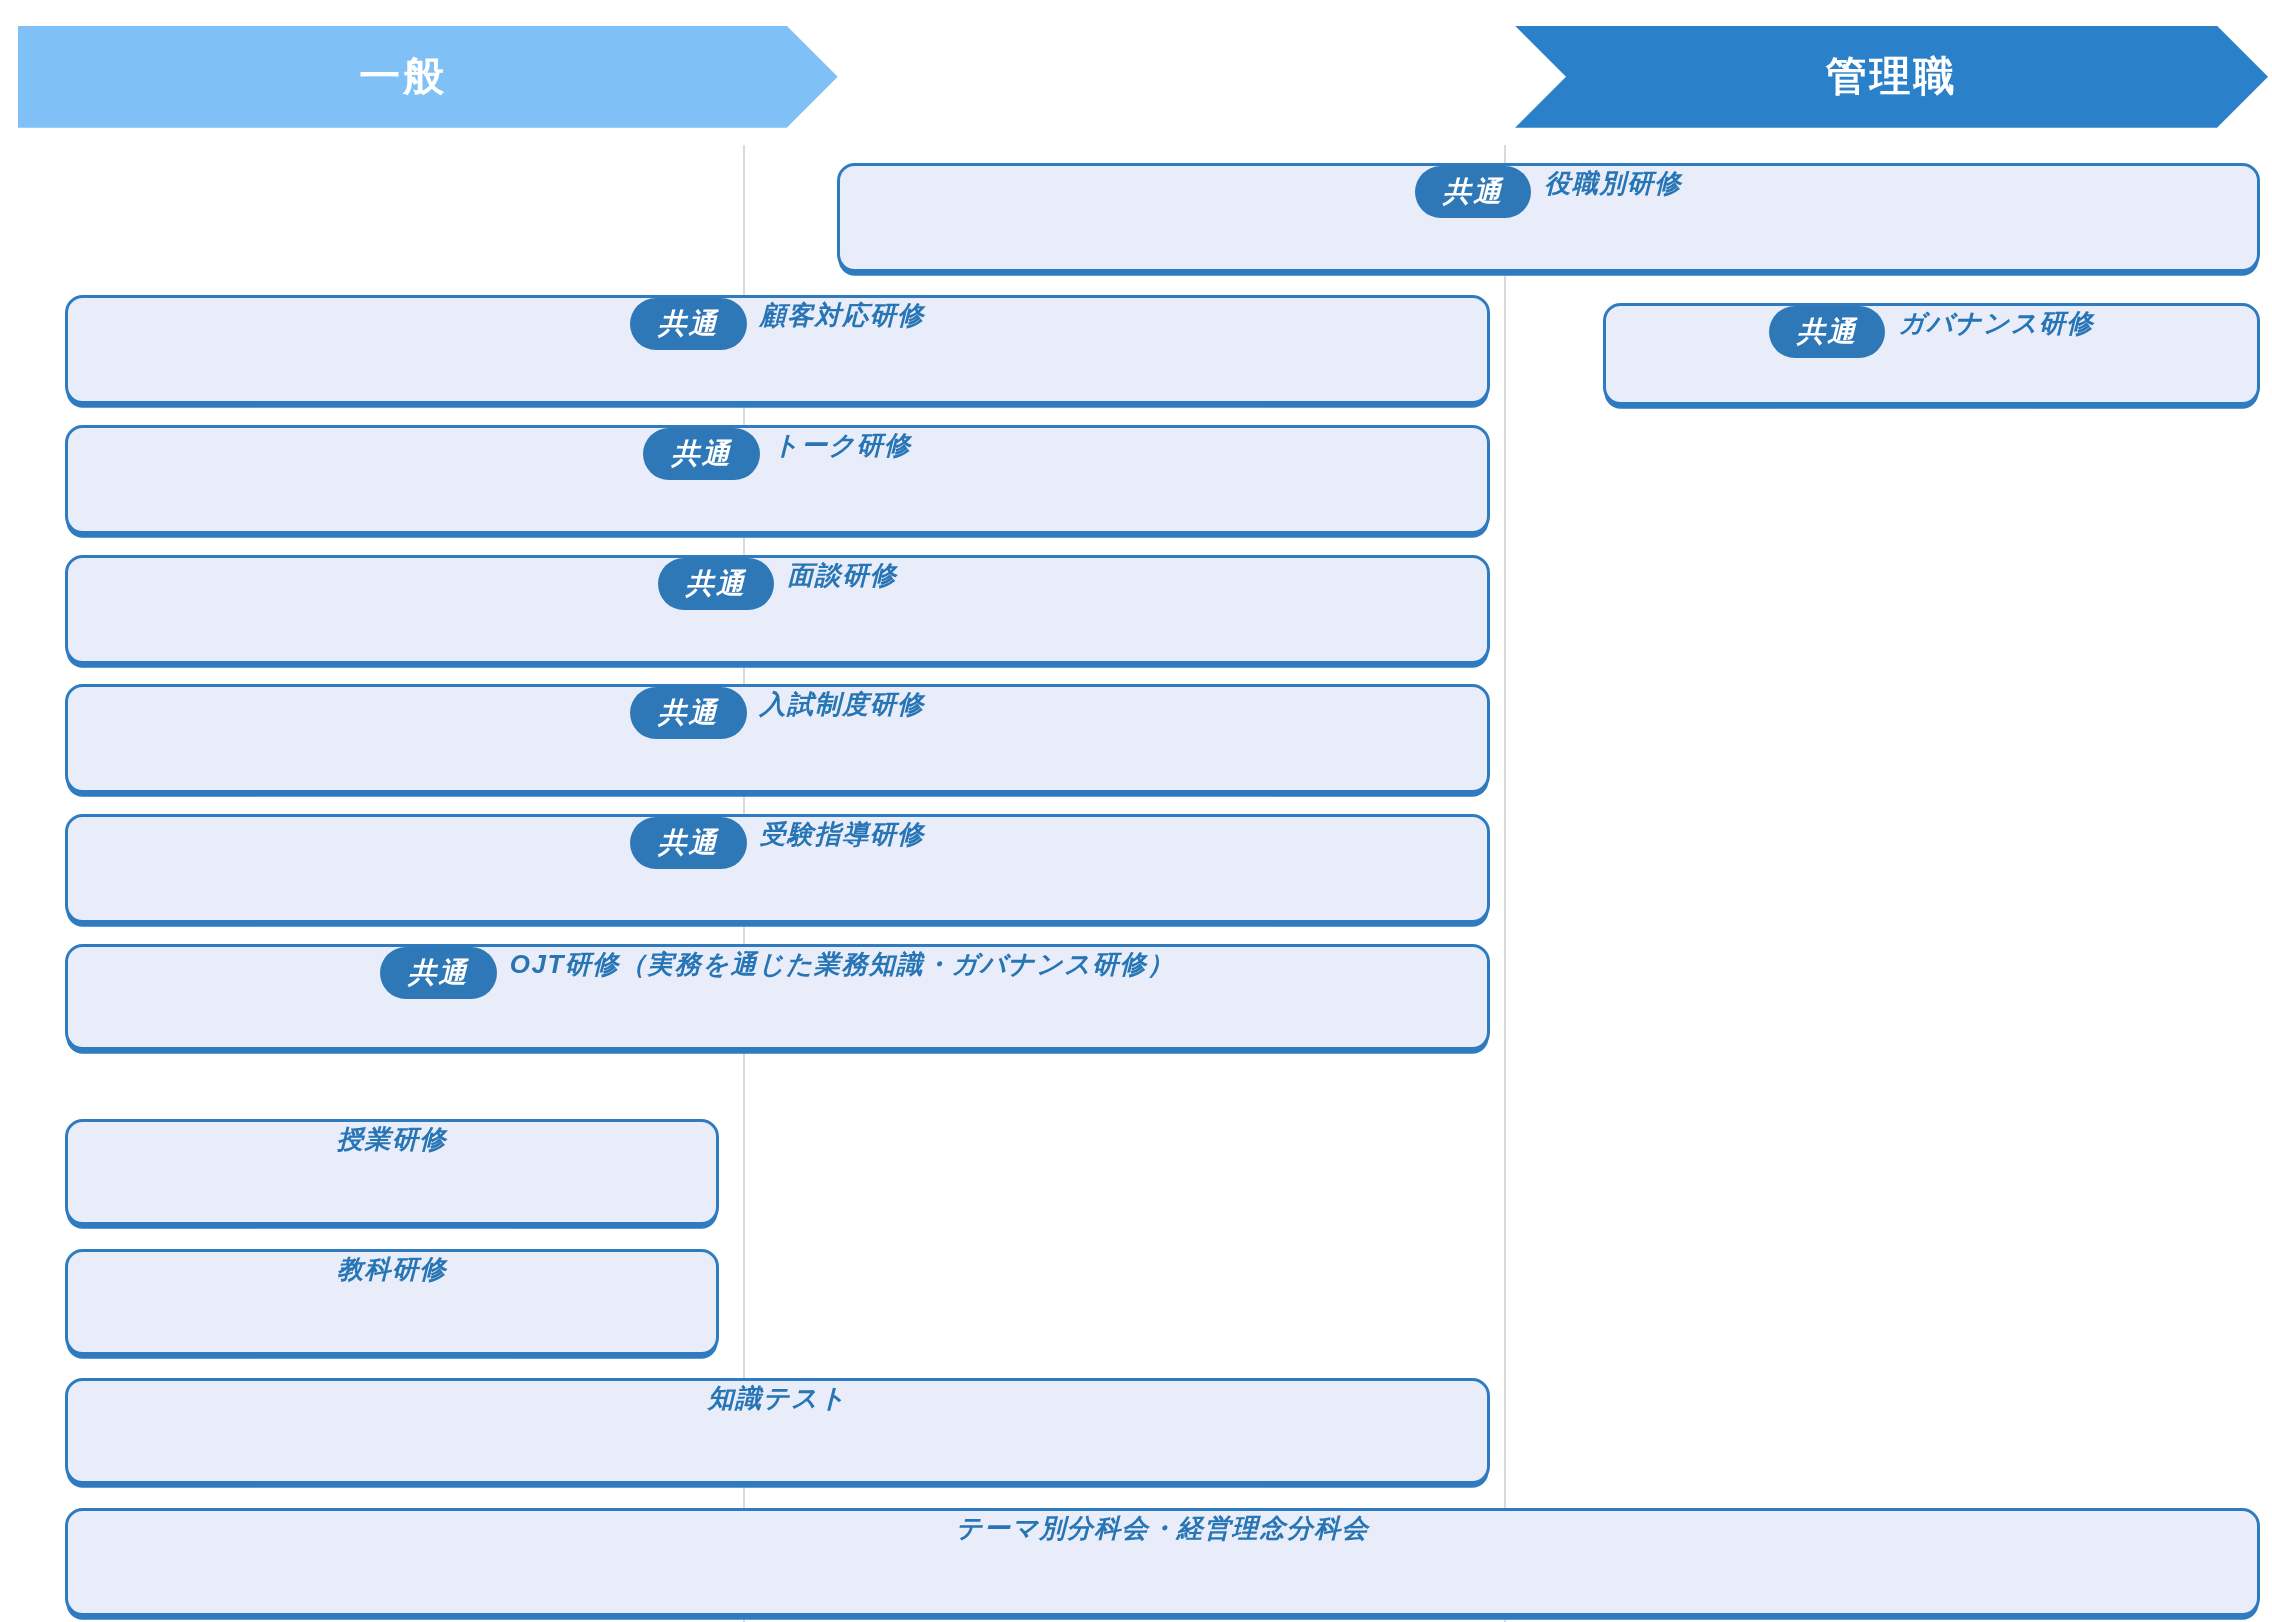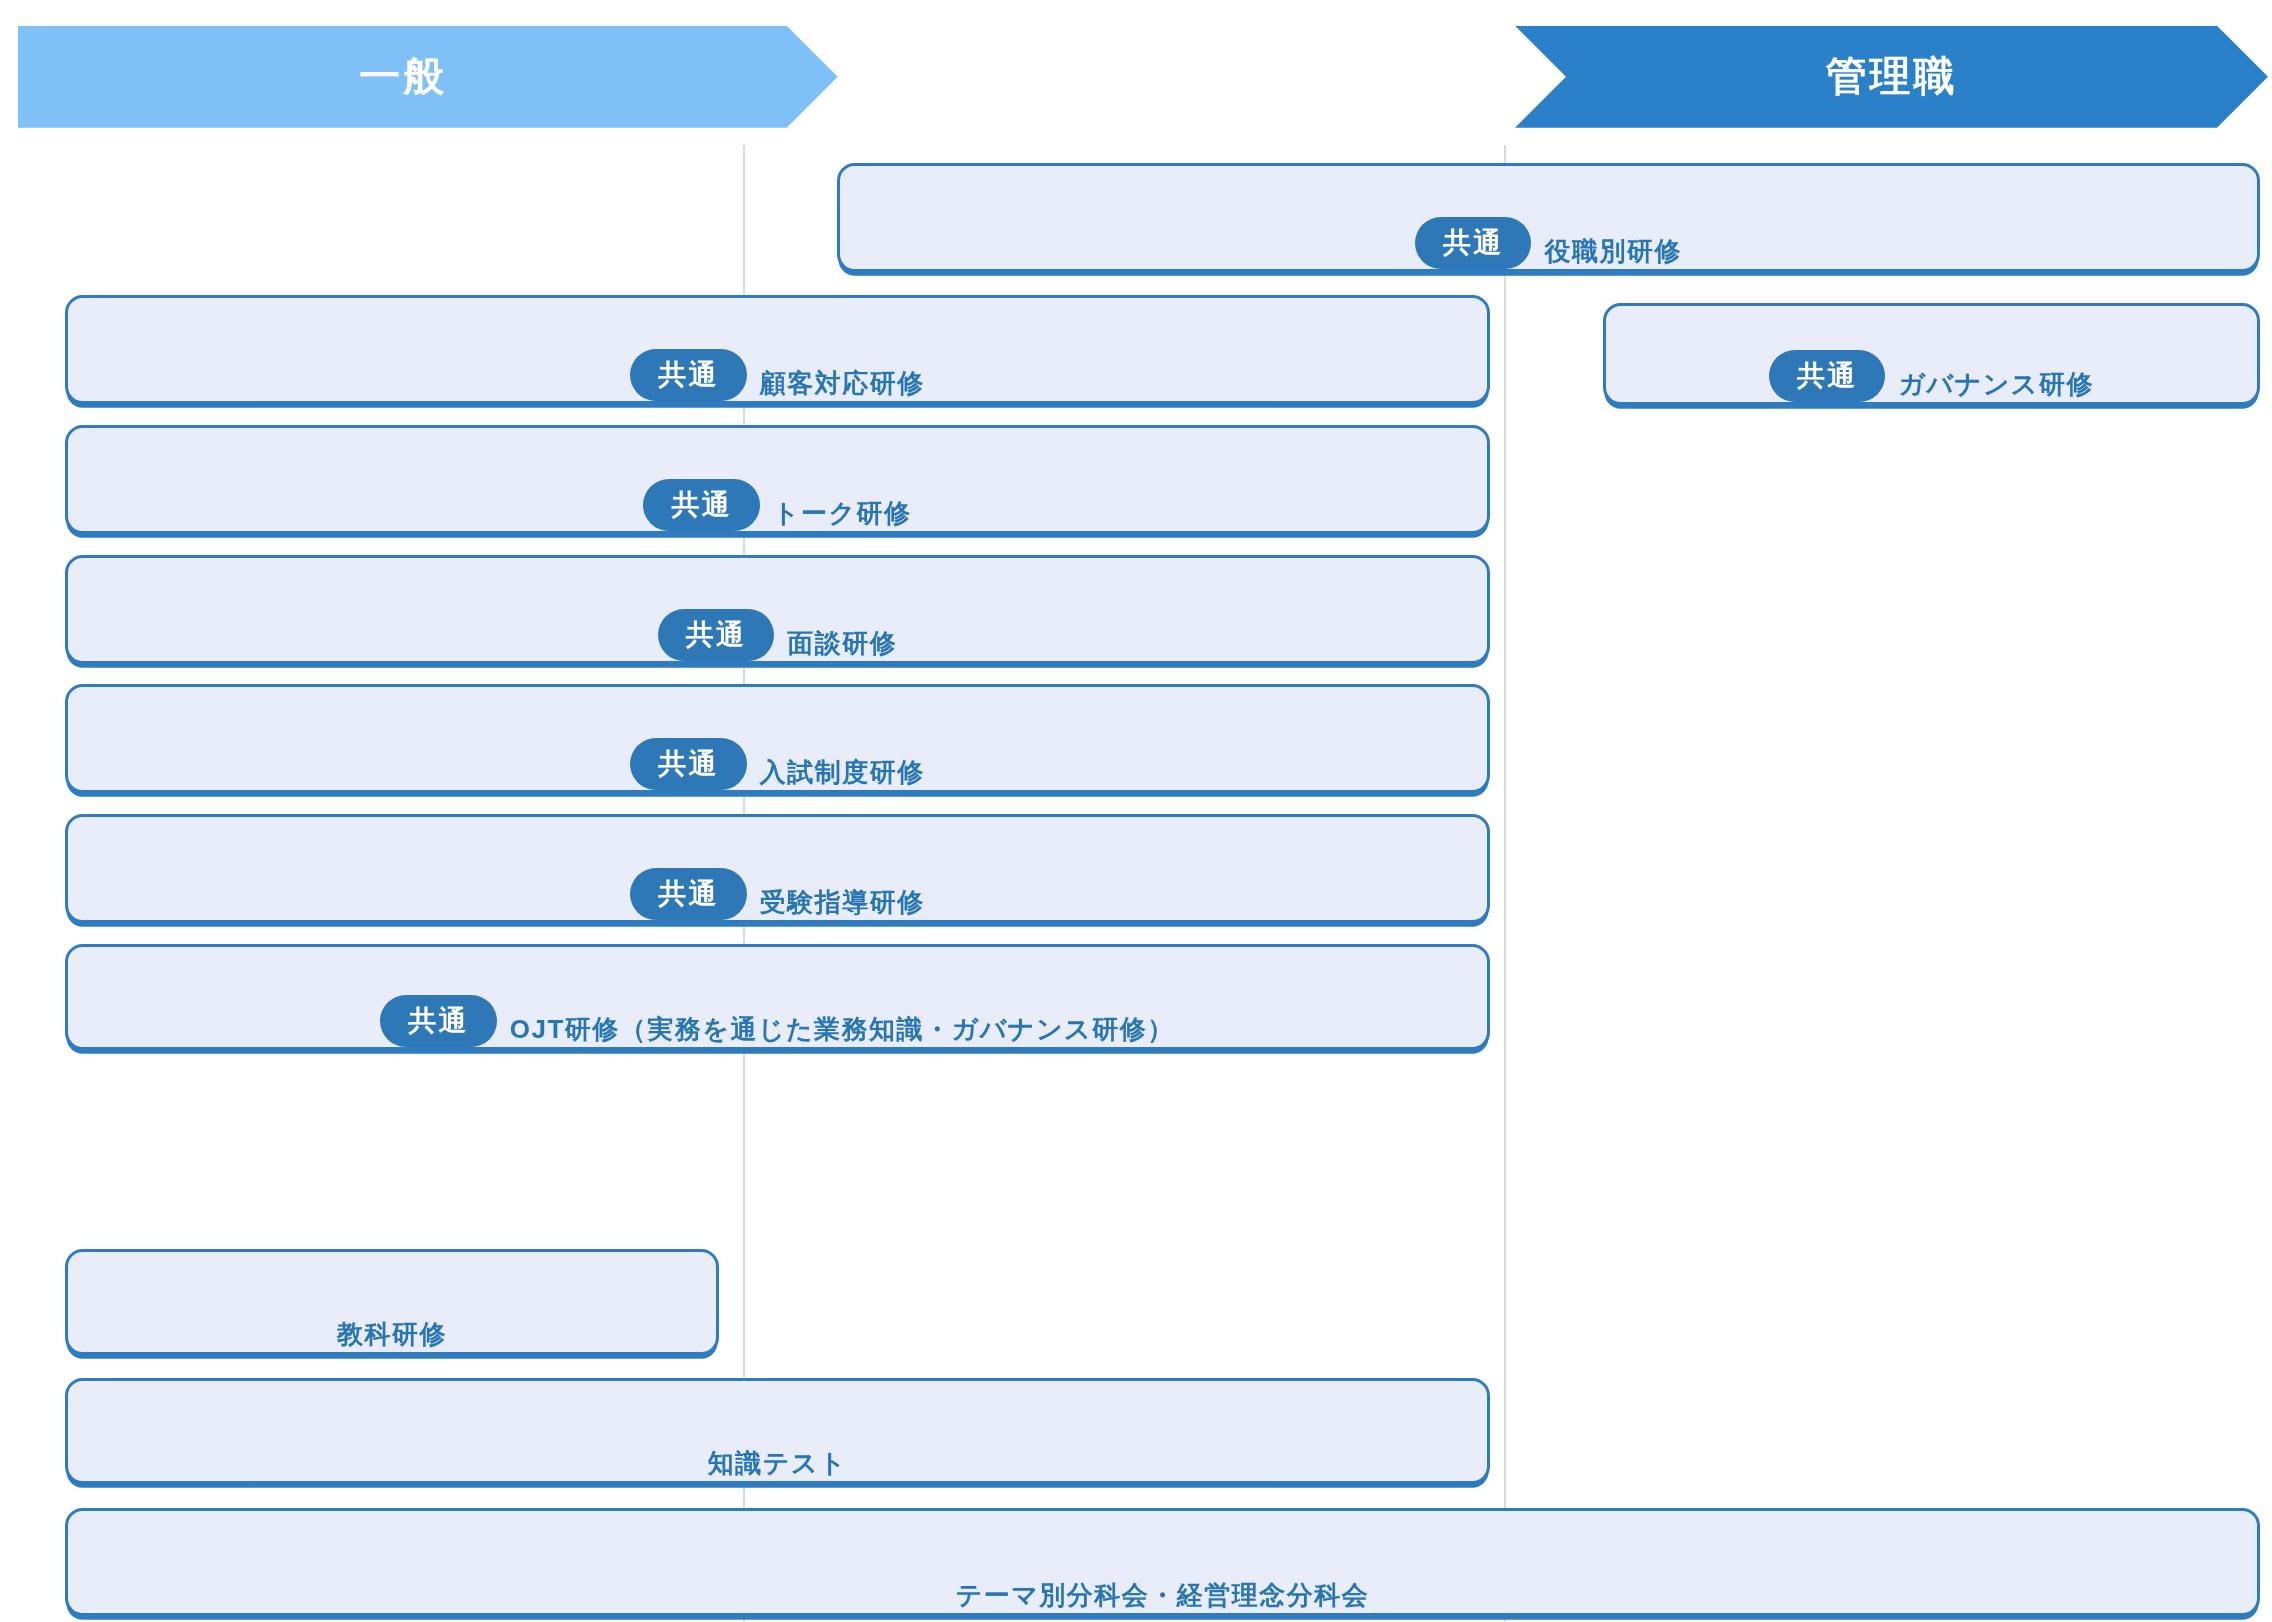--- a/index.html
+++ b/index.html
@@ -18,21 +18,21 @@
 
   
   .divider{position:absolute;top:137px;bottom:0;width:2.2px;background:var(--divider);z-index:0;}
   .divider-1{left:743px;}
   .divider-2{left:1504px;}
 
   
   .box{position:absolute;z-index:1;background:var(--box_fill);
        border:3.7px solid var(--box_border);border-radius:17.7px;
        box-shadow:0 5.2px 0 -1.5px var(--box_border);
-       display:flex;align-items:flex-end;justify-content:center;gap:13px;}
+       display:flex;align-items:flex-start;justify-content:center;gap:13px;font-style:italic;}
   .box .label{color:var(--label_text);font-size:26px;font-weight:bold;letter-spacing:1.5px;white-space:nowrap;}
   .badge{flex:0 0 auto;background:var(--badge_bg);color:#ffffff;
          border-radius:26.5px;padding:11.8px 28px;font-size:28px;font-weight:bold;
          letter-spacing:2.2px;line-height:1;display:inline-flex;align-items:center;justify-content:center;}
 </style>
 </head>
 <body>
 
 <div class="canvas">
 
@@ -79,20 +79,23 @@
   <div class="box" style="left:65px;top:806px;width:1419px;height:103px;">
     <span class="badge">共通</span>
     <span class="label">受験指導研修</span>
   </div>
 
   <div class="box" style="left:65px;top:936px;width:1419px;height:100px;">
     <span class="badge">共通</span>
     <span class="label">OJT研修（実務を通じた業務知識・ガバナンス研修）</span>
   </div>
 
+  <div class="box" style="left:65px;top:1111px;width:648px;height:100px;">
+    <span class="label">授業研修</span>
+  </div>
 
   <div class="box" style="left:65px;top:1370px;width:1419px;height:100px;">
     <span class="label">知識テスト</span>
   </div>
 
   <div class="box" style="left:65px;top:1241px;width:648px;height:100px;">
     <span class="label">教科研修</span>
   </div>
 
   <div class="box" style="left:65px;top:1500px;width:2189px;height:102px;">

